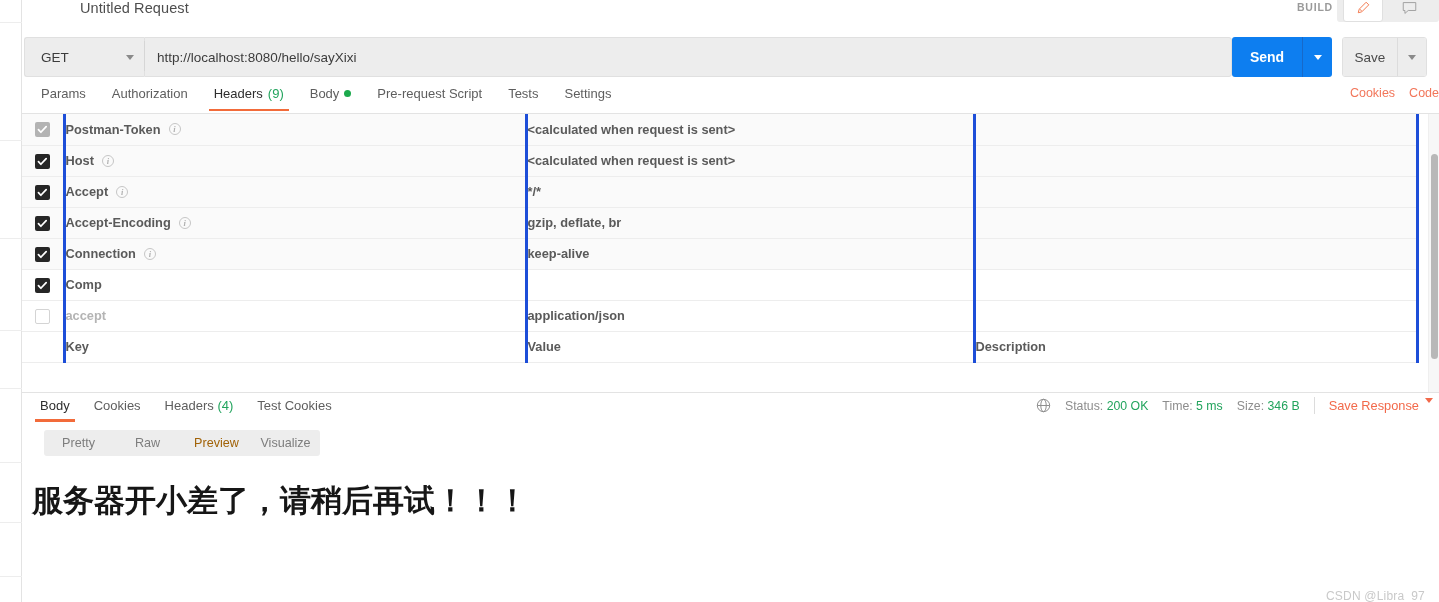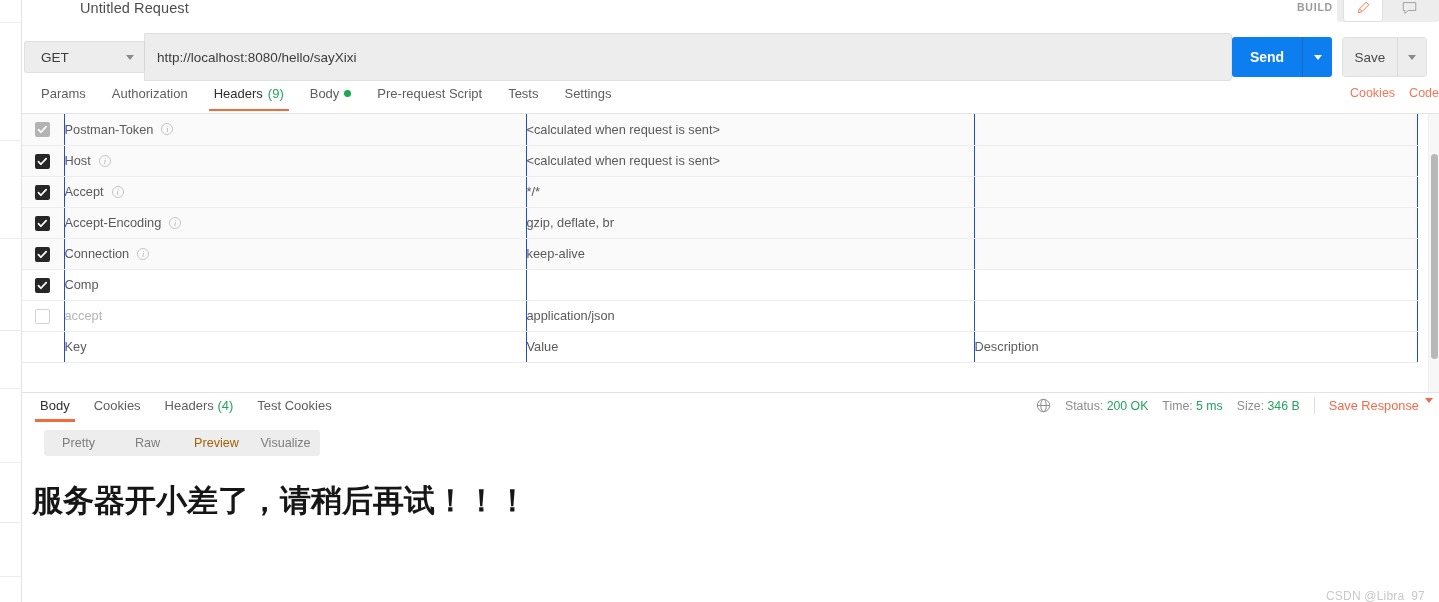--- a/index.html
+++ b/index.html
@@ -69,39 +69,39 @@
     background: #ededed; border-radius: 3px;
   }
 
   
   .url-row {
     position: relative; margin-top: 6px;
     height: 42px; padding: 0 12px 0 2px;
     display: flex; align-items: center;
   }
   .method-select {
-    width: 120px; height: 32px;
+    width: 120px; height: 40px;
     background: #ededed;
     border: 1px solid #e0e0e0; border-right: none;
     border-radius: 3px 0 0 3px;
     display: flex; align-items: center;
     padding: 0 10px 0 16px;
     position: relative;
   }
   .method-select .m-label {
     font-size: 13.5px; color: #3c3c3c; flex: 1;
   }
   .caret-dn {
     width: 0; height: 0;
     border-left: 4.5px solid transparent;
     border-right: 4.5px solid transparent;
     border-top: 5px solid #8a8a8a;
   }
   .url-input {
-    flex: 1; height: 48px;
+    flex: 1; height: 40px;
     background: #ededed;
     border: 1px solid #e0e0e0;
     border-radius: 0 3px 3px 0;
     display: flex; align-items: center;
     padding-left: 12px;
     font-size: 13.5px; color: #3c3c3c;
   }
   .url-divider {
     position: absolute; left: 122px; top: 5px;
     width: 1px; height: 30px; background: #d6d6d6;
@@ -176,24 +176,25 @@
     overflow: hidden;
   }
   table.hdr { width: 1395px; border-collapse: collapse; table-layout: fixed; }
   table.hdr col.c-chk  { width: 42px; }
   table.hdr col.c-key  { width: 462px; }
   table.hdr col.c-val  { width: 448px; }
   table.hdr col.c-desc { width: 443px; }
   table.hdr tr { height: 31px; }
   table.hdr td {
     border-bottom: 1px solid #ededed;
-    border-right: 1px solid #1d4ed8;
+    border-right: 3px solid #1d4ed8;
     font-size: 12.8px; color: #5a5a5a;
     vertical-align: middle;
     padding: 0;
+    font-weight: bold;
   }
   table.hdr tr.tinted td { background: #fafafa; }
   table.hdr tr.plain td  { background: #ffffff; }
   td.cell-chk { text-align: center; border-right: 1px solid #ededed; }
   td.cell-key { padding-left: 20px; }
   td.cell-val { padding-left: 12px; }
   td.cell-desc{ padding-left: 12px; border-right: none; }
   .key-inner { display: flex; align-items: center; gap: 8px; }
   .placeholder { color: #b4b4b4; }
 

